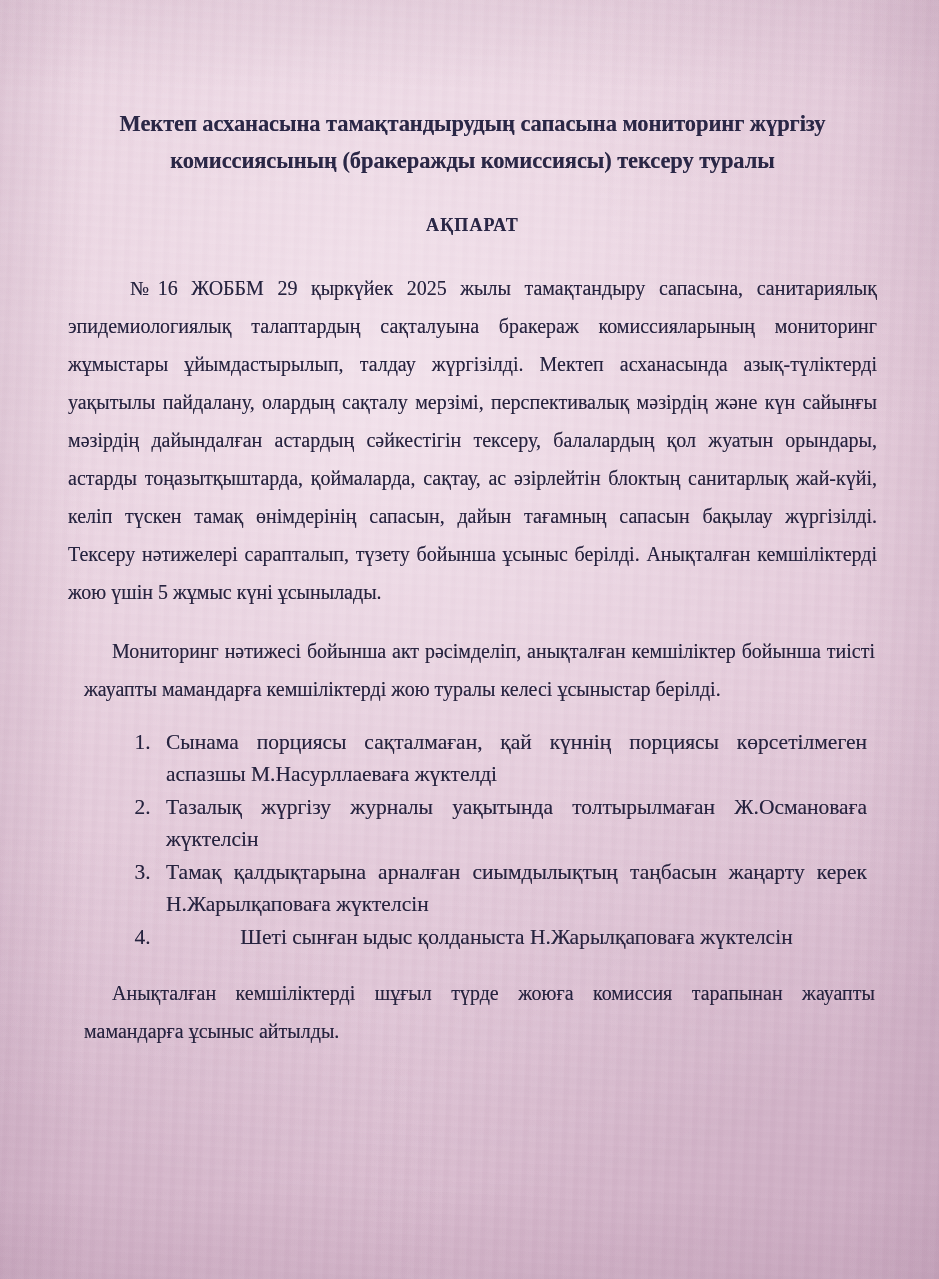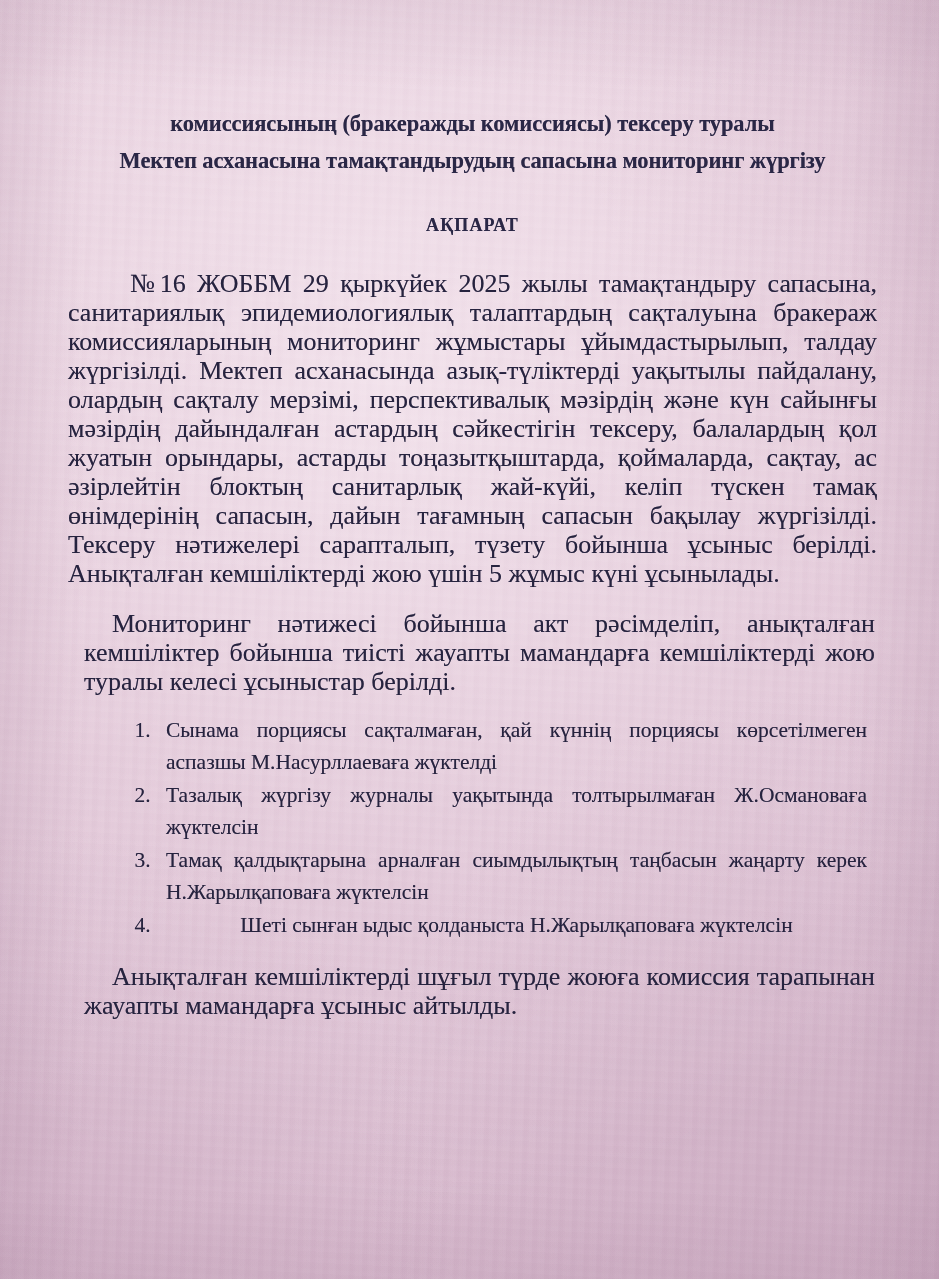--- a/index.html
+++ b/index.html
@@ -92,22 +92,22 @@
     letter-spacing: 1.1px;
     color: #2a2746;
     text-shadow: 0 0 0.6px rgba(42,39,70,0.5);
   }
 
   
   .para {
     margin: 0;
     text-align: justify;
     text-justify: inter-word;
-    font-size: 26px;
-    line-height: 29px;
+    font-size: 20px;
+    line-height: 38px;
     color: #26233f;
     hyphens: none;
     text-shadow: 0 0 0.55px rgba(38,35,63,0.45);
   }
   .para.p-intro {
     padding-top: 17px;
     text-indent: 62px;
   }
   .para.p-second {
     padding-top: 21px;
@@ -145,22 +145,22 @@
     text-align: center;
   }
 </style>
 </head>
 <body>
 
 <div class="page">
   <div class="content">
 
     <h1 class="doc-title">
+      <span class="t-line l1">Мектеп асханасына тамақтандырудың сапасына мониторинг жүргізу</span>
       <span class="t-line l2">комиссиясының (бракеражды комиссиясы) тексеру туралы</span>
-      <span class="t-line l1">Мектеп асханасына тамақтандырудың сапасына мониторинг жүргізу</span>
     </h1>
 
     <h2 class="doc-subtitle">АҚПАРАТ</h2>
 
     <p class="para p-intro">№16 ЖОББМ 29 қыркүйек 2025 жылы тамақтандыру сапасына, санитариялық эпидемиологиялық талаптардың сақталуына бракераж комиссияларының мониторинг жұмыстары ұйымдастырылып, талдау жүргізілді. Мектеп асханасында азық-түліктерді уақытылы пайдалану, олардың сақталу мерзімі, перспективалық мәзірдің және күн сайынғы мәзірдің дайындалған астардың сәйкестігін тексеру, балалардың қол жуатын орындары, астарды тоңазытқыштарда, қоймаларда, сақтау, ас әзірлейтін блоктың санитарлық жай-күйі, келіп түскен тамақ өнімдерінің сапасын, дайын тағамның сапасын бақылау жүргізілді. Тексеру нәтижелері сарапталып, түзету бойынша ұсыныс берілді. Анықталған кемшіліктерді жою үшін 5 жұмыс күні ұсынылады.</p>
 
     <p class="para p-second">Мониторинг нәтижесі бойынша акт рәсімделіп, анықталған кемшіліктер бойынша тиісті жауапты мамандарға кемшіліктерді жою туралы келесі ұсыныстар берілді.</p>
 
     <ol class="rec-list">
       <li>Сынама порциясы сақталмаған, қай күннің порциясы көрсетілмеген аспазшы М.Насурллаеваға жүктелді</li>

